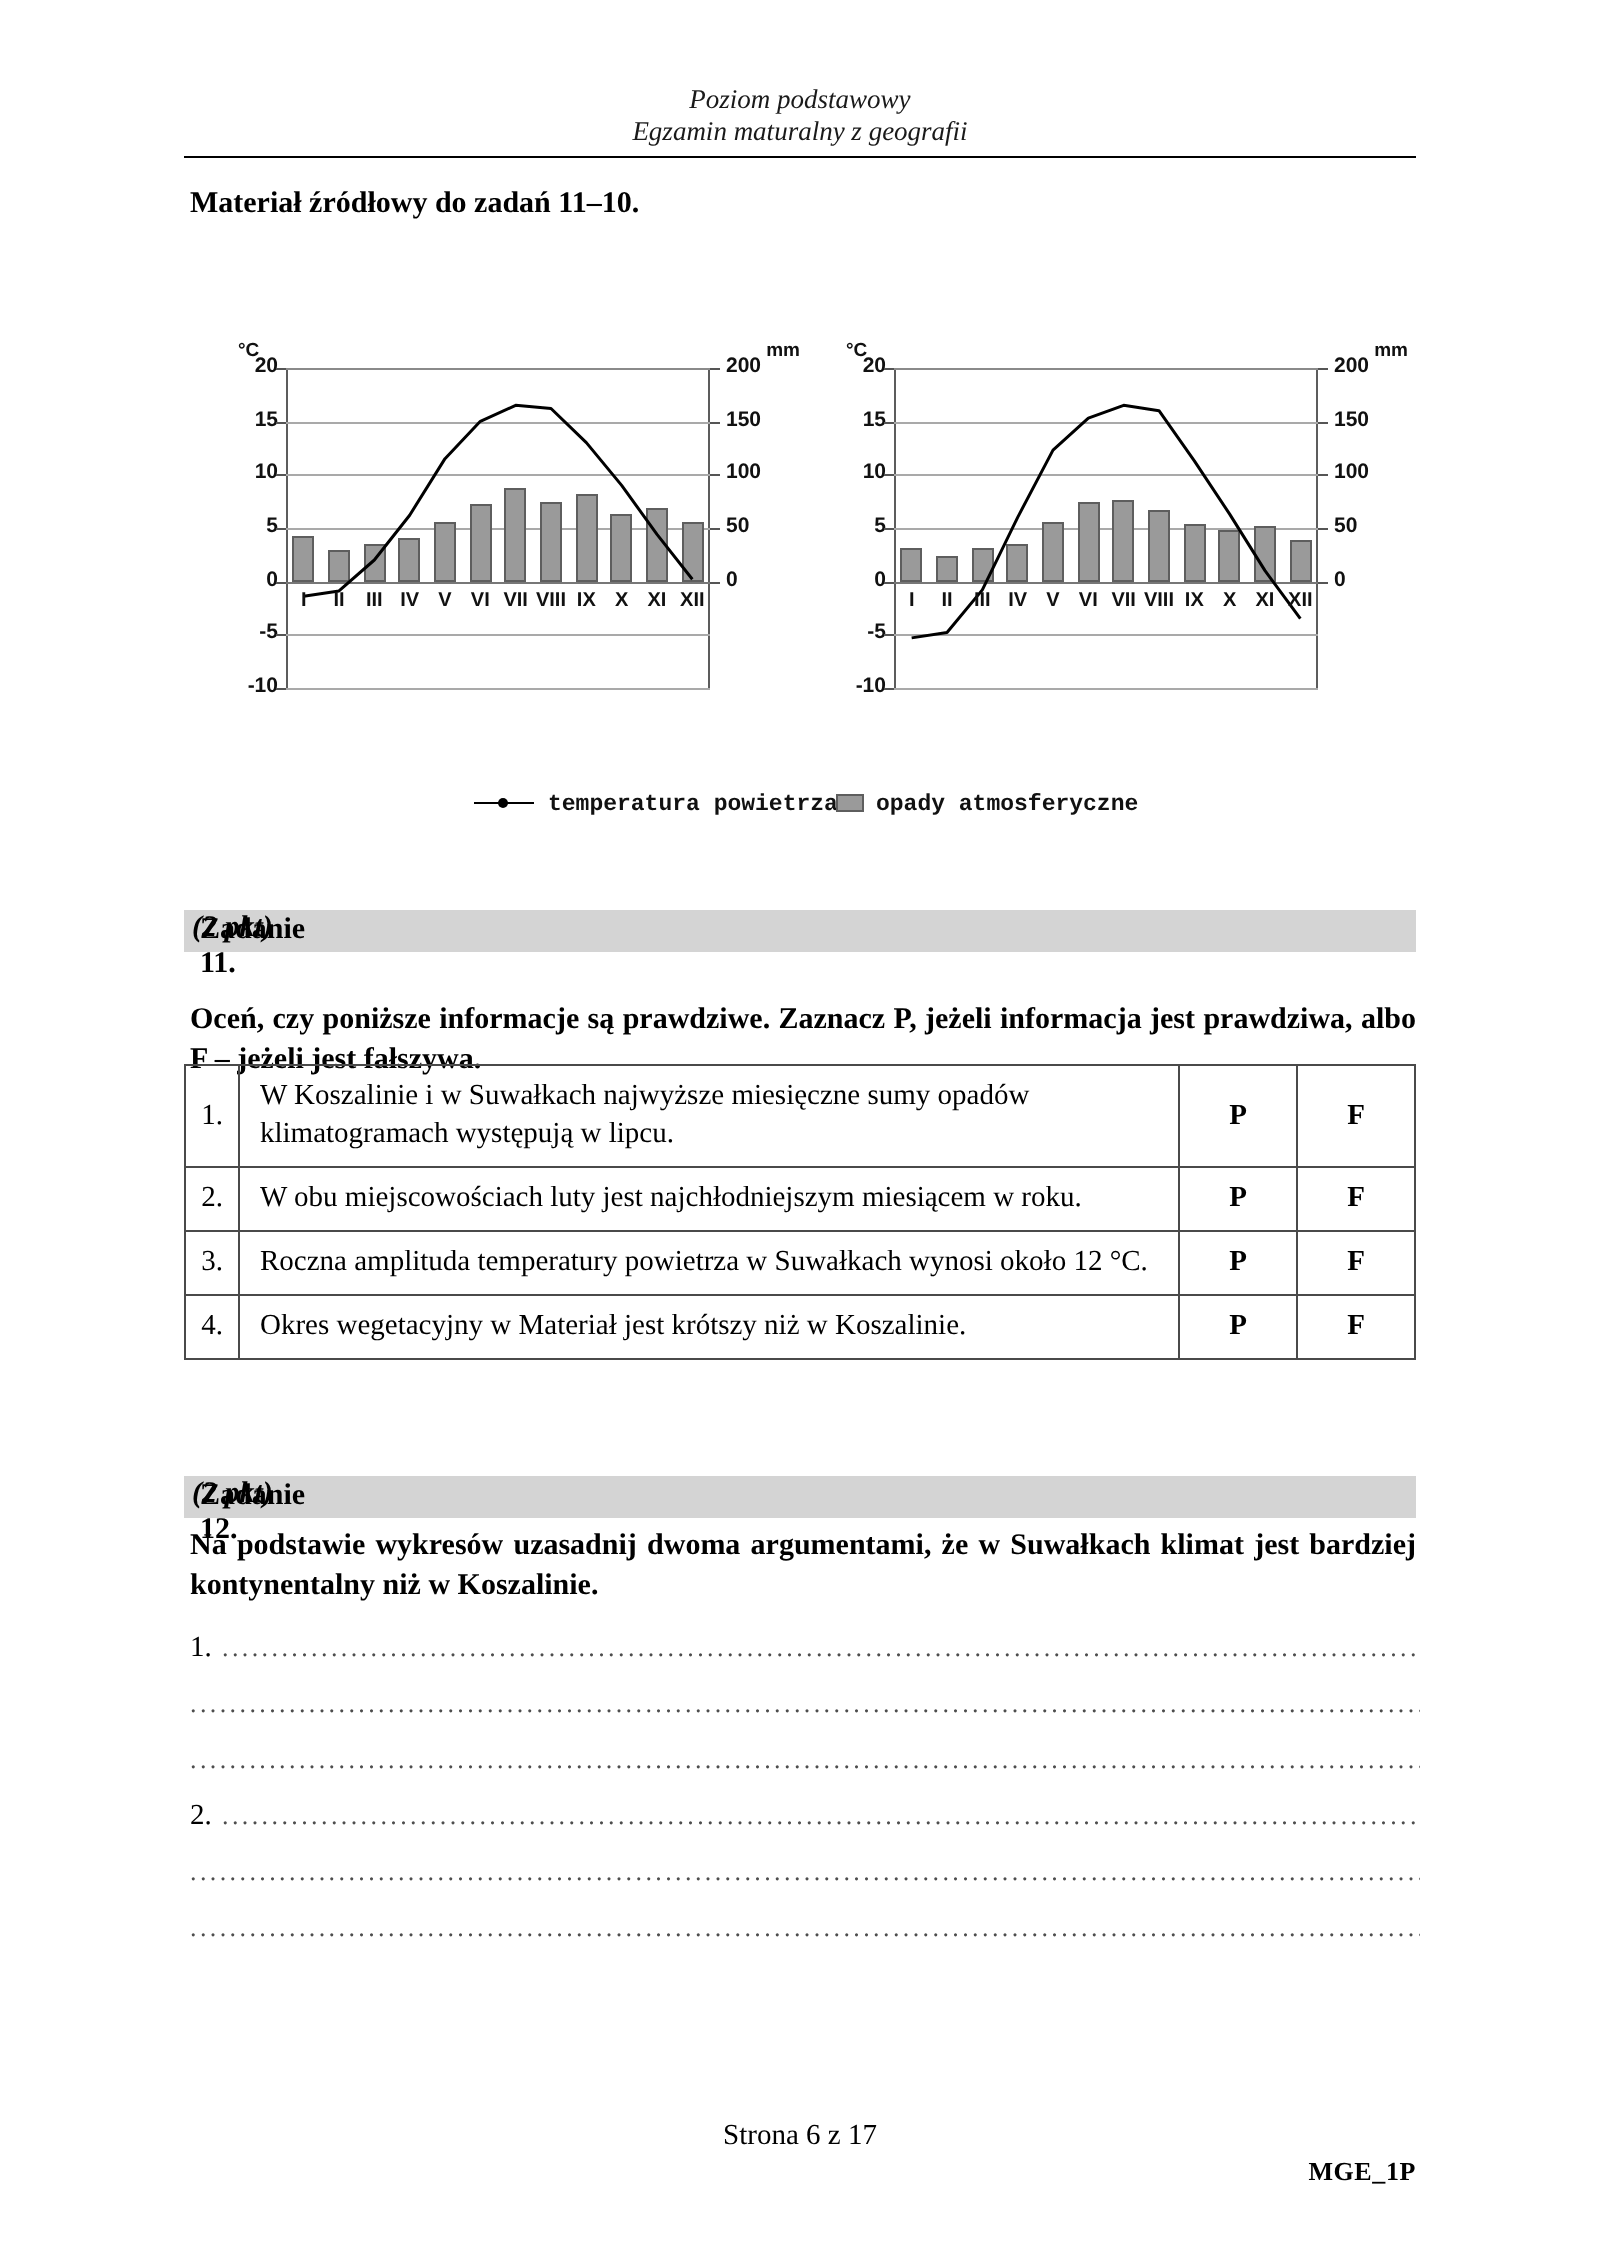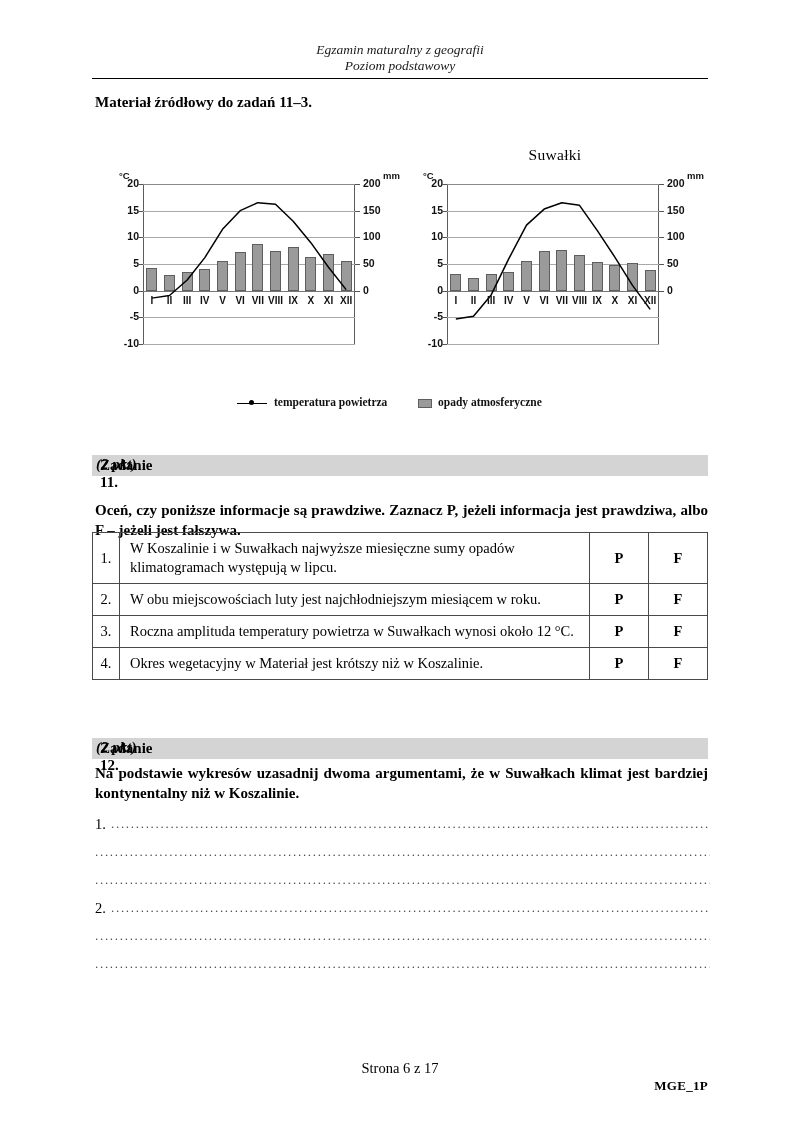--- a/index.html
+++ b/index.html
@@ -159,21 +159,21 @@
     overflow: visible;
   }
 
   
   .legend {
     position: absolute;
     left: 95px;
     top: 396px;
     width: 620px;
     height: 20px;
-    font-family: Liberation Serif, serif;
+    font-family: Liberation Mono, monospace;
     font-size: 11.5px;
     font-weight: bold;
     color: #111;
   }
   .lg-item { position: absolute; top: 0; white-space: nowrap; }
   .lg-temp { left: 142px; }
   .lg-prec { left: 323px; }
   .lg-line {
     display: inline-block;
     position: relative;
@@ -312,27 +312,27 @@
     font-weight: bold;
     letter-spacing: .3px;
   }
 </style>
 </head>
 <body>
 
 <div class="page">
 
   <div class="hdr">
+    <div>Poziom podstawowy</div>
     <div>Egzamin maturalny z geografii</div>
-    <div>Poziom podstawowy</div>
   </div>
   <div class="hdr-rule"></div>
 
   <div class="intro">
-    <div class="b">Materiał źródłowy do zadań 11–3.</div>
+    <div class="b">Materiał źródłowy do zadań 11–10.</div>
   </div>
 
   <div class="charts">
     <div class="chartbox left" id="chart-0">
         <div class="ax-unit lft">°C</div>
         <div class="ax-unit rgt">mm</div>
         <div class="plot">
           <div class="plot-frame"></div>
           <div class="gridline top" style="top: 0px;"></div>
           <div class="gridline" style="top: 26.6667px;"></div>
@@ -390,21 +390,20 @@
         <div class="xlab" style="left: 112.667px; width: 17.6667px; top: 148.667px;">V</div>
         <div class="xlab" style="left: 130.333px; width: 17.6667px; top: 148.667px;">VI</div>
         <div class="xlab" style="left: 148px; width: 17.6667px; top: 148.667px;">VII</div>
         <div class="xlab" style="left: 165.667px; width: 17.6667px; top: 148.667px;">VIII</div>
         <div class="xlab" style="left: 183.333px; width: 17.6667px; top: 148.667px;">IX</div>
         <div class="xlab" style="left: 201px; width: 17.6667px; top: 148.667px;">X</div>
         <div class="xlab" style="left: 218.667px; width: 17.6667px; top: 148.667px;">XI</div>
         <div class="xlab" style="left: 236.333px; width: 17.6667px; top: 148.667px;">XII</div>
       </div>
     <div class="chartbox right" id="chart-1">
-        <div class="ch-title">Suwałki</div>
         <div class="ax-unit lft">°C</div>
         <div class="ax-unit rgt">mm</div>
         <div class="plot">
           <div class="plot-frame"></div>
           <div class="gridline top" style="top: 0px;"></div>
           <div class="gridline" style="top: 26.6667px;"></div>
           <div class="gridline" style="top: 53.3333px;"></div>
           <div class="gridline" style="top: 80px;"></div>
           <div class="gridline zero" style="top: 106.667px;"></div>
           <div class="gridline" style="top: 133.333px;"></div>

